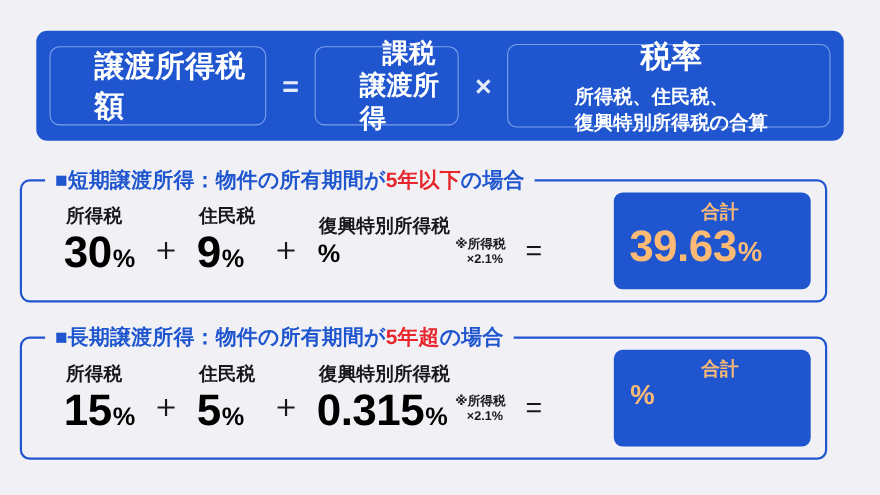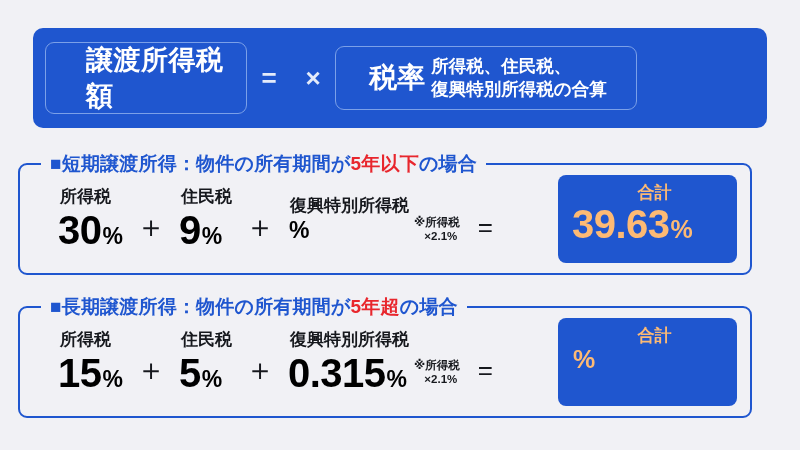--- a/index.html
+++ b/index.html
@@ -59,23 +59,24 @@
   .bx-2 {
     width: 134px;
     height: 72px;
     flex-direction: column;
     font-size: 24px;
     font-weight: bold;
     line-height: 1.22;
   }
   .bx-3 {
     width: 302px;
-    height: 64px;
+    height: 76px;
     padding: 0 10px 0 14px;
     gap: 6px;
+    flex-direction: column;
   }
   .bx-3 .rate-word {
     font-size: 28px;
     font-weight: bold;
     flex: none;
   }
   .bx-3 .rate-note {
     font-size: 17.5px;
     font-weight: bold;
     line-height: 1.32;
@@ -214,20 +215,24 @@
   .gap-eq { width: 18px; flex: none; }
 </style>
 </head>
 <body>
 
 <div class="banner">
   <div class="bx bx-1">
     <span>譲渡所得税額</span>
   </div>
   <div class="op">=</div>
+  <div class="bx bx-2">
+    <span>課税</span>
+    <span>譲渡所得</span>
+  </div>
   <div class="op">×</div>
   <div class="bx bx-3">
     <span class="rate-word">税率</span>
     <span class="rate-note">
       <span>所得税、住民税、</span><br>
       <span>復興特別所得税の合算</span>
     </span>
   </div>
 </div>
 

